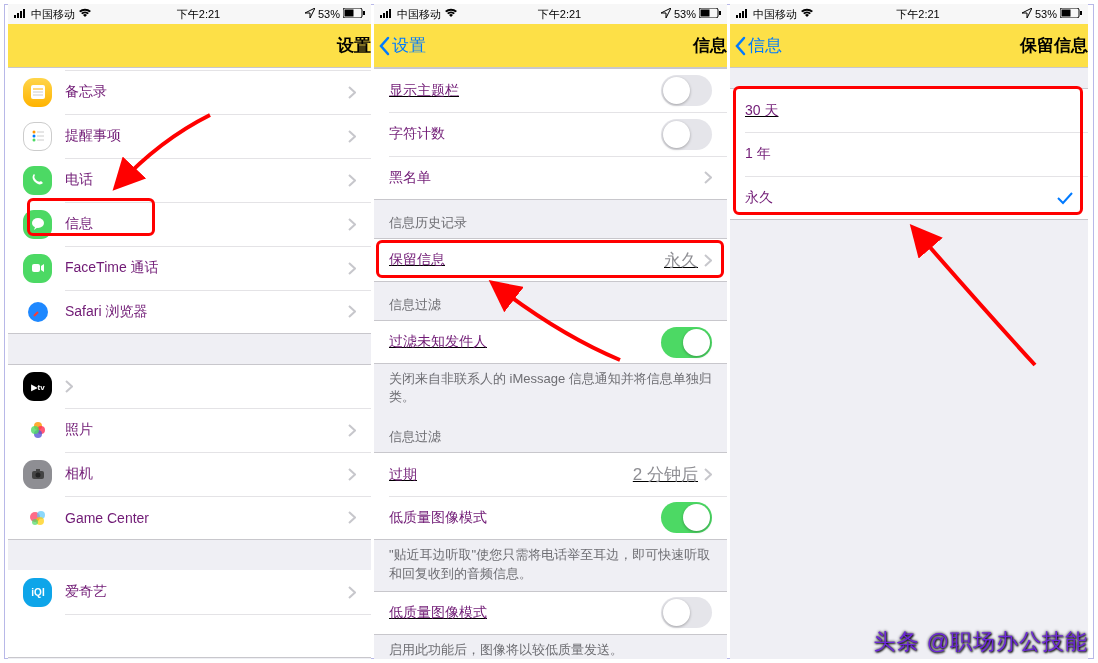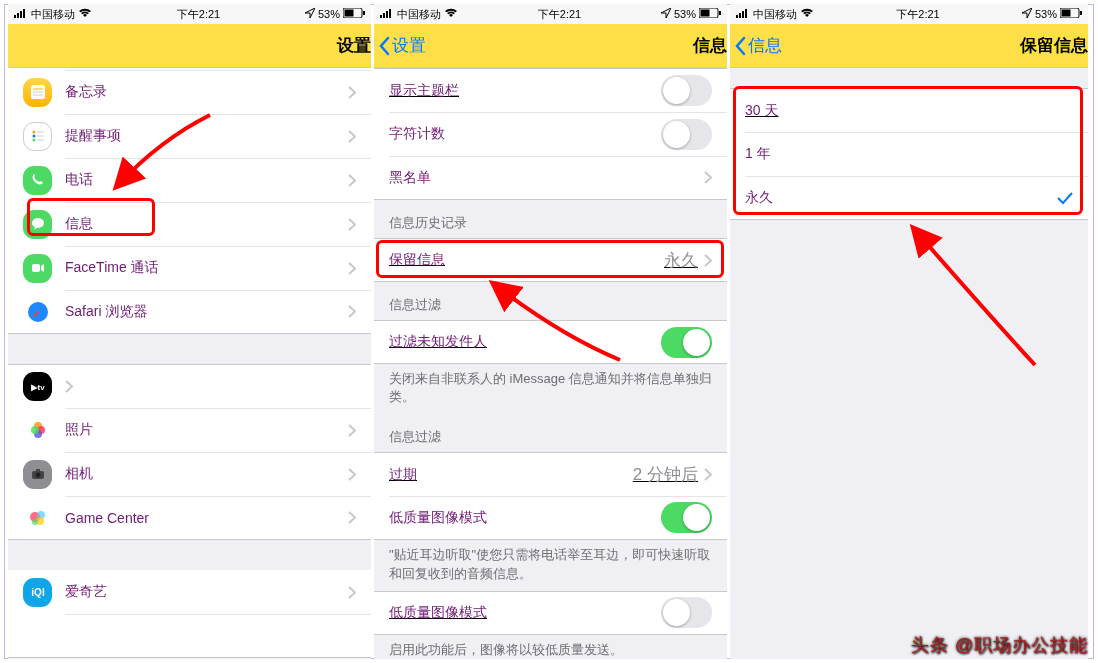--- a/index.html
+++ b/index.html
@@ -124,22 +124,22 @@
     pointer-events: none;
   }
 
   
   .arrow { position: absolute; pointer-events:none; }
 
   
   .watermark {
     position: absolute;
     right: 10px; bottom: 6px;
-    font-size: 18px;
-    color: #b91c1c;
+    font-size: 22px;
+    color: #6d28d9;
     text-shadow: 0 0 3px #000, 1px 1px 2px #000;
     font-weight: 500;
     letter-spacing: 1px;
   }
 
   .spacer { height: 30px; }
   .spacer-sm { height: 20px; }
 
   .pane-scroll {
     position: absolute;

